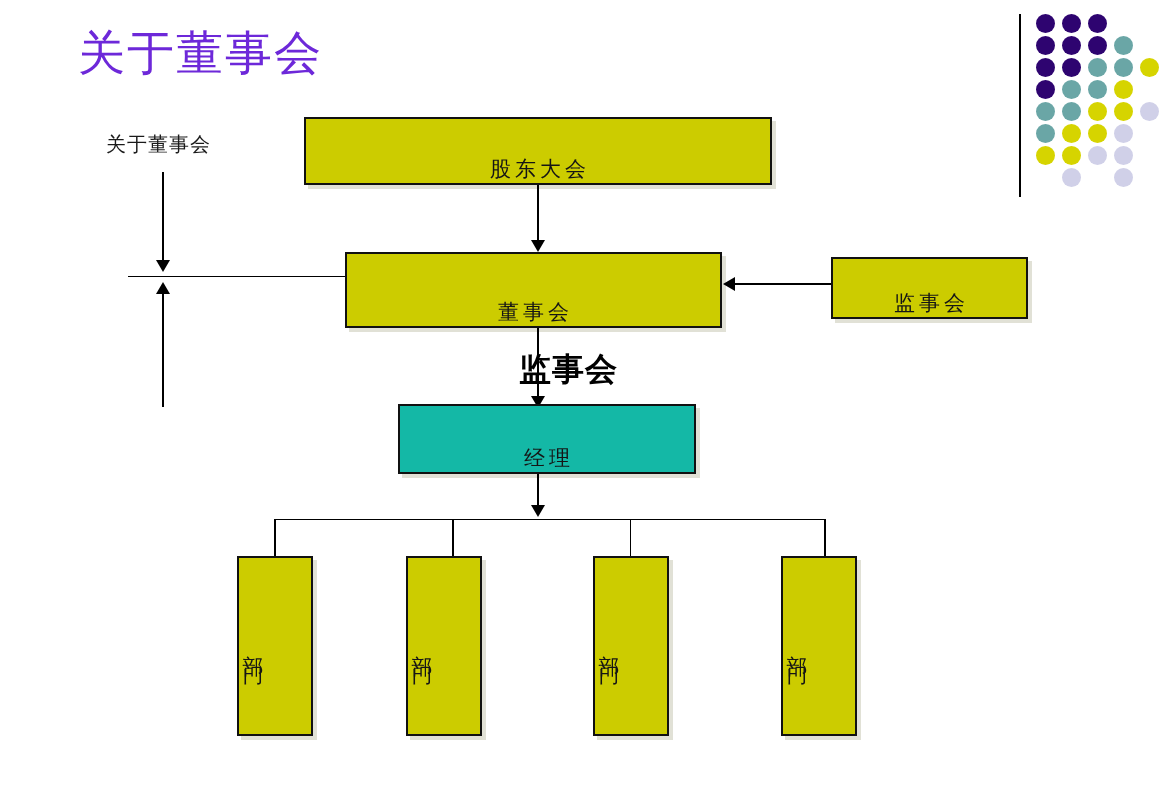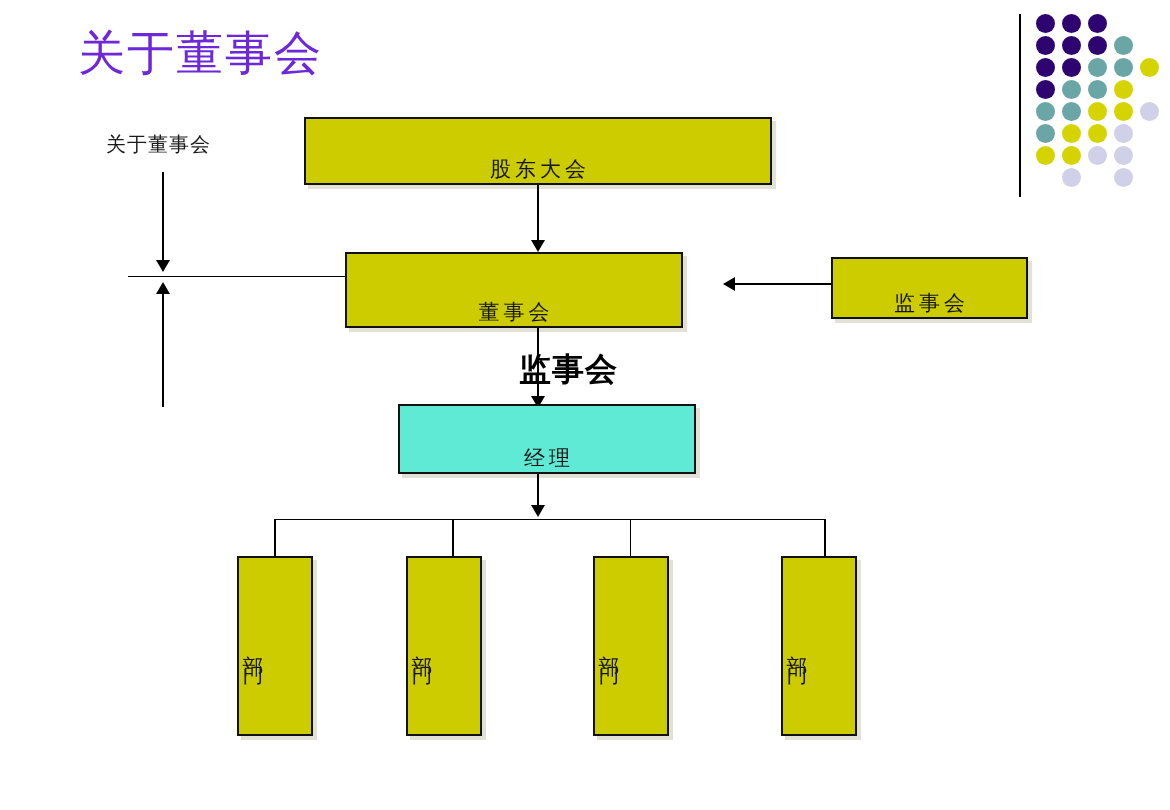--- a/index.html
+++ b/index.html
@@ -171,21 +171,21 @@
       <span class="dot" style="left: 78px; top: 154px; background: rgb(208, 208, 232);"></span>
     </div>
 
   <div class="node" style="left: 304px; top: 117px; width: 468px; height: 68px; background: rgb(204, 204, 0); border-color: rgb(17, 17, 17);">
     <span>股东大会</span>
   </div>
 
   <div class="line-v" style="left:537px; top:185px; height:57px;"></div>
   <div class="arrow-down" style="left:531px; top:240px;"></div>
 
-  <div class="node" style="left: 345px; top: 252px; width: 338px; height: 76px; background: rgb(204, 204, 0); border-color: rgb(17, 17, 17);">
+  <div class="node" style="left: 345px; top: 252px; width: 377px; height: 76px; background: rgb(204, 204, 0); border-color: rgb(17, 17, 17);">
     <span>董事会</span>
   </div>
 
   <div class="node" style="left: 831px; top: 257px; width: 197px; height: 62px; background: rgb(204, 204, 0); border-color: rgb(17, 17, 17);">
     <span>监事会</span>
   </div>
 
   <div class="line-h" style="left:735px; top:283px; width:96px;"></div>
   <div class="arrow-left" style="left:723px; top:277px;"></div>
 
@@ -198,21 +198,21 @@
   <div class="arrow-up" style="left:156px; top:282px;"></div>
 
   <div class="line-h thin" style="left:128px; top:276px; width:217px;"></div>
 
 
   <div class="line-v" style="left:537px; top:328px; height:72px;"></div>
   <div class="arrow-down" style="left:531px; top:396px;"></div>
 
   <div class="overlay-label" style="left:519px; top:348px;">监事会</div>
 
-  <div class="node" style="left: 398px; top: 404px; width: 298px; height: 70px; background: #5eead4; border-color: rgb(17, 17, 17);">
+  <div class="node" style="left: 398px; top: 404px; width: 298px; height: 70px; background: #14b8a6; border-color: rgb(17, 17, 17);">
     <span>经理</span>
   </div>
 
   <div class="line-v" style="left:537px; top:474px; height:34px;"></div>
   <div class="arrow-down" style="left:531px; top:505px;"></div>
 
   <div class="line-h thin" style="left:275px; top:519px; width:551px;"></div>
 
   <div class="line-v" style="left:274px; top:519px; height:38px;"></div>
   <div class="line-v" style="left:452px; top:519px; height:38px;"></div>

